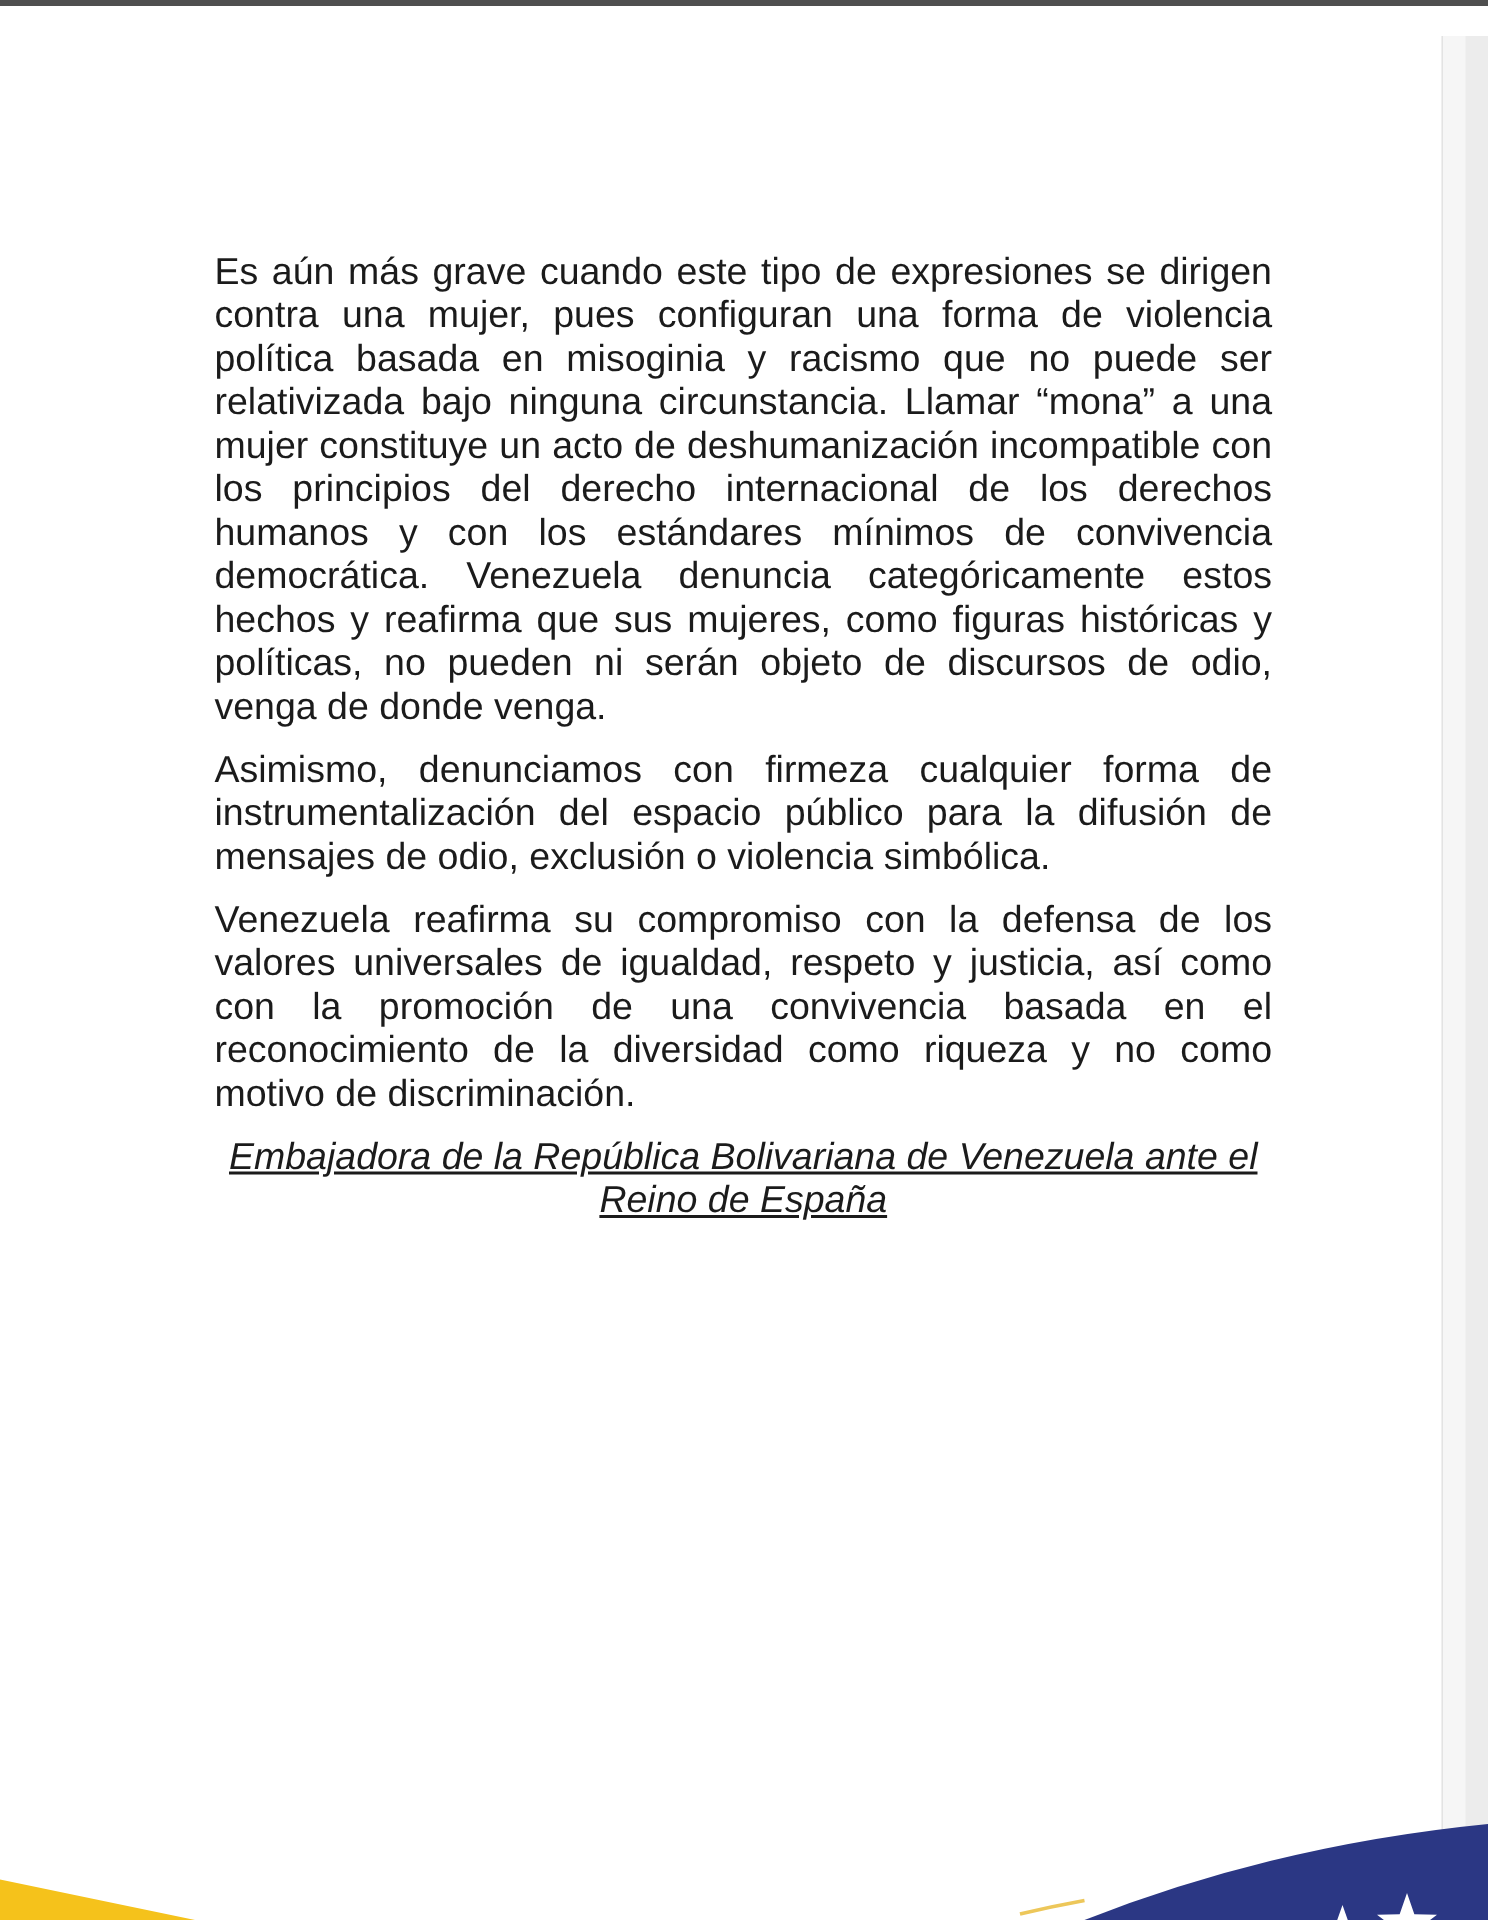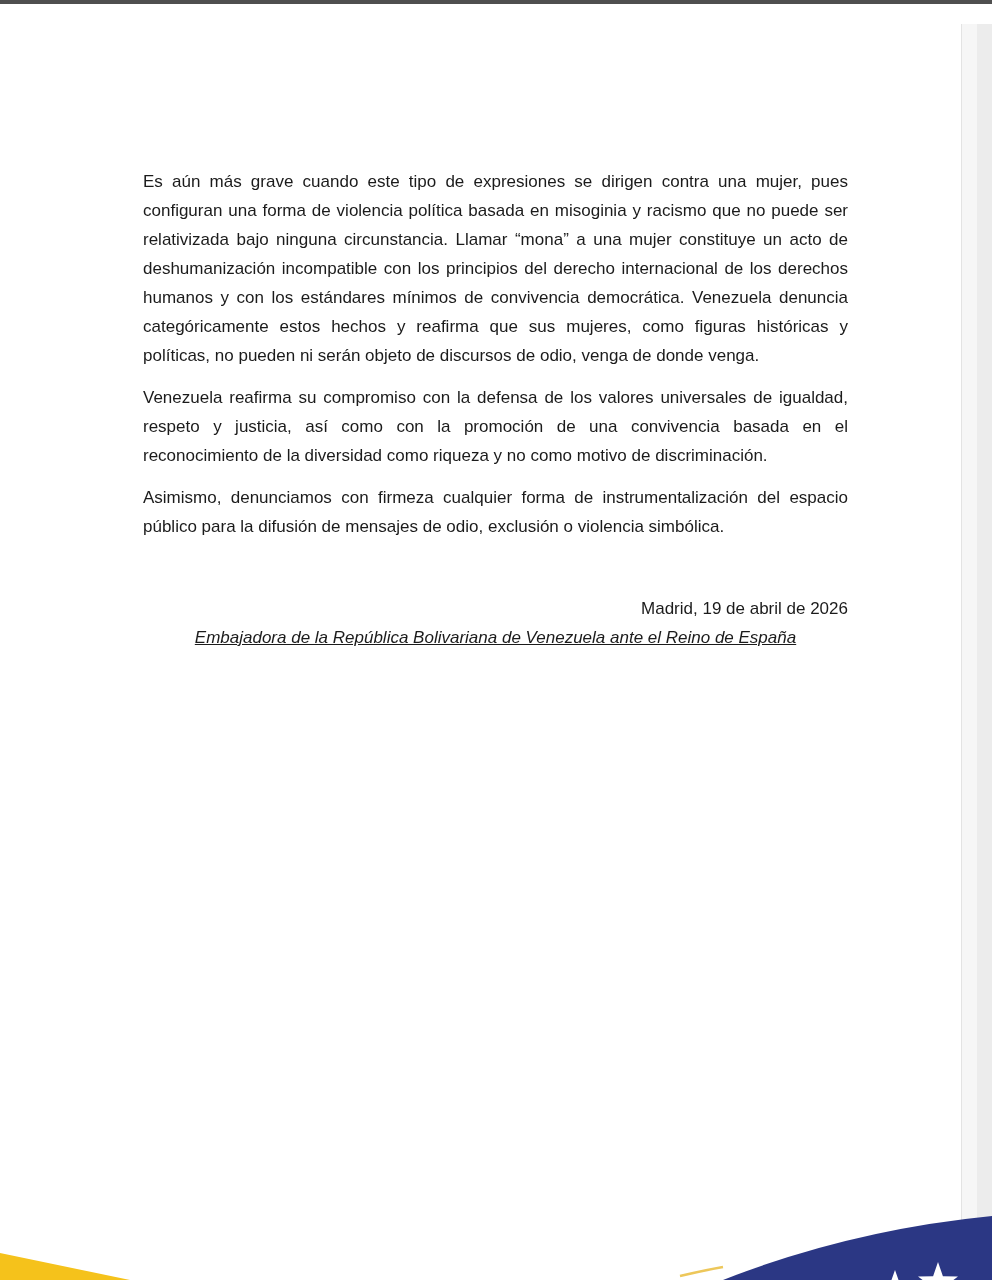--- a/index.html
+++ b/index.html
@@ -44,21 +44,21 @@
     right: 0;
     bottom: 0;
     width: 15px;
     background: #ececec;
   }
   .doc-body {
     position: absolute;
     left: 143px;
     top: 167px;
     width: 705px;
-    font-size: 17px;
+    font-size: 25px;
     line-height: 29px;
     z-index: 0;
   }
   .doc-body p {
     margin: 0 0 13px 0;
     text-align: justify;
   }
   .dateline {
     margin-top: 53px;
     text-align: right;
@@ -90,23 +90,22 @@
 <div class="page">
 
   <div class="top-border"></div>
 
   <div class="scrollbar-track">
     <div class="inner"></div>
   </div>
 
   <div class="doc-body">
     <p>Es aún más grave cuando este tipo de expresiones se dirigen contra una mujer, pues configuran una forma de violencia política basada en misoginia y racismo que no puede ser relativizada bajo ninguna circunstancia. Llamar “mona” a una mujer constituye un acto de deshumanización incompatible con los principios del derecho internacional de los derechos humanos y con los estándares mínimos de convivencia democrática. Venezuela denuncia categóricamente estos hechos y reafirma que sus mujeres, como figuras históricas y políticas, no pueden ni serán objeto de discursos de odio, venga de donde venga.</p>
+    <p>Asimismo, denunciamos con firmeza cualquier forma de instrumentalización del espacio público para la difusión de mensajes de odio, exclusión o violencia simbólica.</p>
     <p>Venezuela reafirma su compromiso con la defensa de los valores universales de igualdad, respeto y justicia, así como con la promoción de una convivencia basada en el reconocimiento de la diversidad como riqueza y no como motivo de discriminación.</p>
-    <p>Asimismo, denunciamos con firmeza cualquier forma de instrumentalización del espacio público para la difusión de mensajes de odio, exclusión o violencia simbólica.</p>
-    <div class="dateline">Madrid, 19 de abril de 2026</div>
     <div class="signature-title">Embajadora de la República Bolivariana de Venezuela ante el Reino de España</div>
   </div>
 
   <svg class="decoration" viewBox="0 0 992 130" width="992" height="130" xmlns="http://www.w3.org/2000/svg">
     <path d="M0,103 L130,130 L0,130 Z" fill="#F5C21B"></path>
     <path d="M680,126 Q701,121 723,117" fill="none" stroke-width="2.5" stroke="#EDC75A"></path>
     <path d="M723,130 Q850,80 992,66 L992,130 Z" fill="#2B3784"></path>
     <polygon points="938,112 942.9,126.2 958,126.5 946,135.6 950.3,150 938,141.4 925.7,150 930,135.6 918,126.5 933.1,126.2" fill="#ffffff"></polygon>
     <polygon points="895,120 898.8,130.8 910.2,131.1 901.1,138 904.4,148.9 895,142.4 885.6,148.9 888.9,138 879.8,131.1 891.2,130.8" fill="#ffffff"></polygon>
   </svg>

